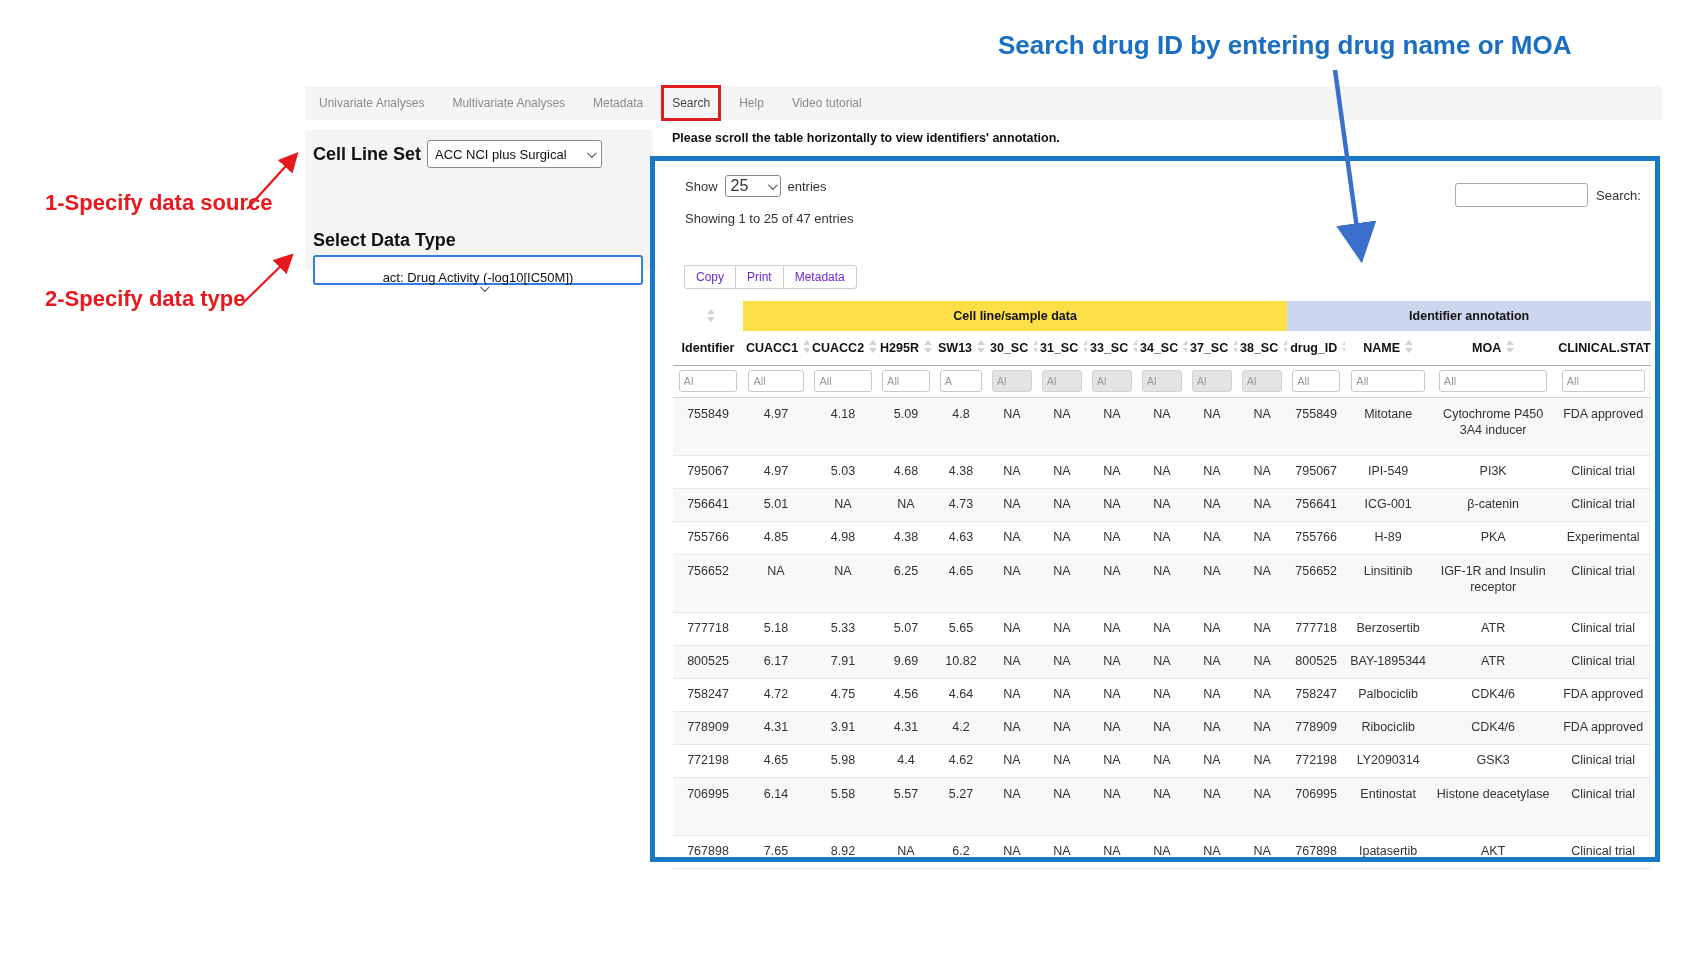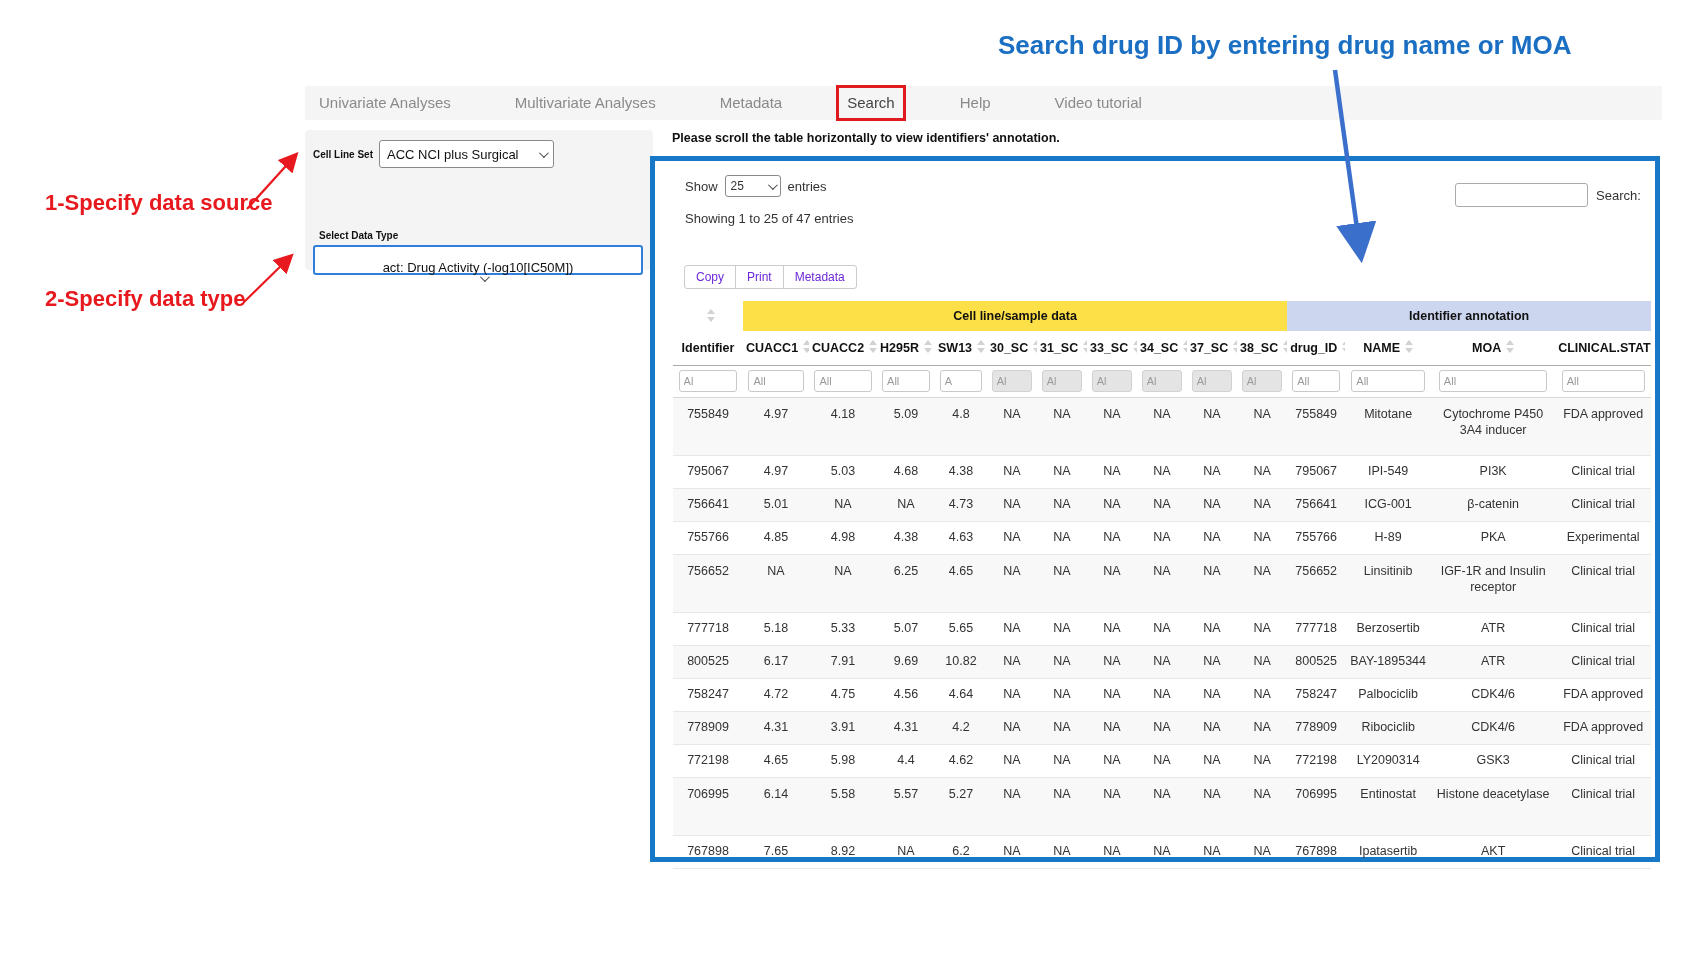--- a/index.html
+++ b/index.html
@@ -15,57 +15,57 @@
     font-size:26px; font-weight:bold; color:#1b6fc3; letter-spacing:0;
   }
   .red-note { position:absolute; left:45px; font-size:22px; font-weight:bold; color:#e8191e; }
   .red-note.n1 { top:190px; }
   .red-note.n2 { top:286px; }
   svg.overlay { position:absolute; left:0; top:0; pointer-events:none; z-index:50; }
 
   
   .navbar {
     position:absolute; left:305px; top:86px; width:1357px; height:34px;
-    background:#f5f5f5; display:flex; align-items:center; font-size:15px; color:#8a8a8a;gap:36px;
+    background:#f5f5f5; display:flex; align-items:center; font-size:12px; color:#8a8a8a;
   }
   .nav-item { padding:0 14px; line-height:28px; cursor:pointer; white-space:nowrap; }
   .nav-item.active { color:#444; }
   .red-box { border:3px solid #e01b1f; padding:1px 8px; margin:0 4px; }
 
   
   .left-panel {
     position:absolute; left:305px; top:130px; width:348px; height:140px;
     background:#f4f4f4; border-radius:4px; padding:10px 6px 10px 8px;
   }
   .ctl-row { display:flex; align-items:center; gap:6px; }
-  .ctl-label { font-size:10px; font-weight:bold; color:#111; white-space:nowrap; }
+  .ctl-label { font-size:18px; font-weight:bold; color:#111; white-space:nowrap; }
   .select-box {
     display:inline-flex; align-items:center; justify-content:space-between;
     background:#fff; border:1px solid #8a8a8a; border-radius:3px;
     font-size:13px; color:#111; padding:13px 7px; height:22px; cursor:pointer;
   }
   .select-box .chev {
     width:7px; height:7px; border-right:1.7px solid #444; border-bottom:1.7px solid #444;
     transform:rotate(45deg) translateY(-2px); margin-left:10px; flex:0 0 auto;
   }
   .sel-cellline { width:175px; }
-  .dt-label { margin-top:62px;margin-left:6px; }
+  .dt-label { margin-top:62px; }
   .sel-datatype {
     margin-top:4px; width:330px; border:2px solid #2e7fe0; height:22px;flex-direction:column;
   }
 
   
   .scroll-note { position:absolute; left:672px; top:131px; font-size:12.5px; font-weight:bold; color:#111; }
   .table-container {
     position:absolute; left:650px; top:156px; width:1010px; height:706px;
     border:5px solid #1878c8; background:#fff;
   }
   .show-entries { position:absolute; left:30px; top:14px; font-size:13px; color:#333; display:flex; align-items:center; gap:7px; }
   .len-select { width:56px; height:22px; padding:1px 5px; }
-  .len-select .val { font-size:12px; color:#333; }
+  .len-select .val { font-size:16px; color:#333; }
   .showing-text { position:absolute; left:30px; top:50px; font-size:13px; color:#333; }
 
   .search-wrap { position:absolute; left:800px; top:22px; display:flex; align-items:center; gap:8px; }
   .search-input {
     width:133px; height:24px; border:1px solid #aaa; border-radius:3px;
     font-family:"Liberation Sans", sans-serif; font-size:13px; padding:0 6px; outline:none;
   }
   .search-label { font-size:13px; color:#333; }
 
   .pagination { position:absolute; right:14px; top:62px; display:flex; font-size:13px; }

